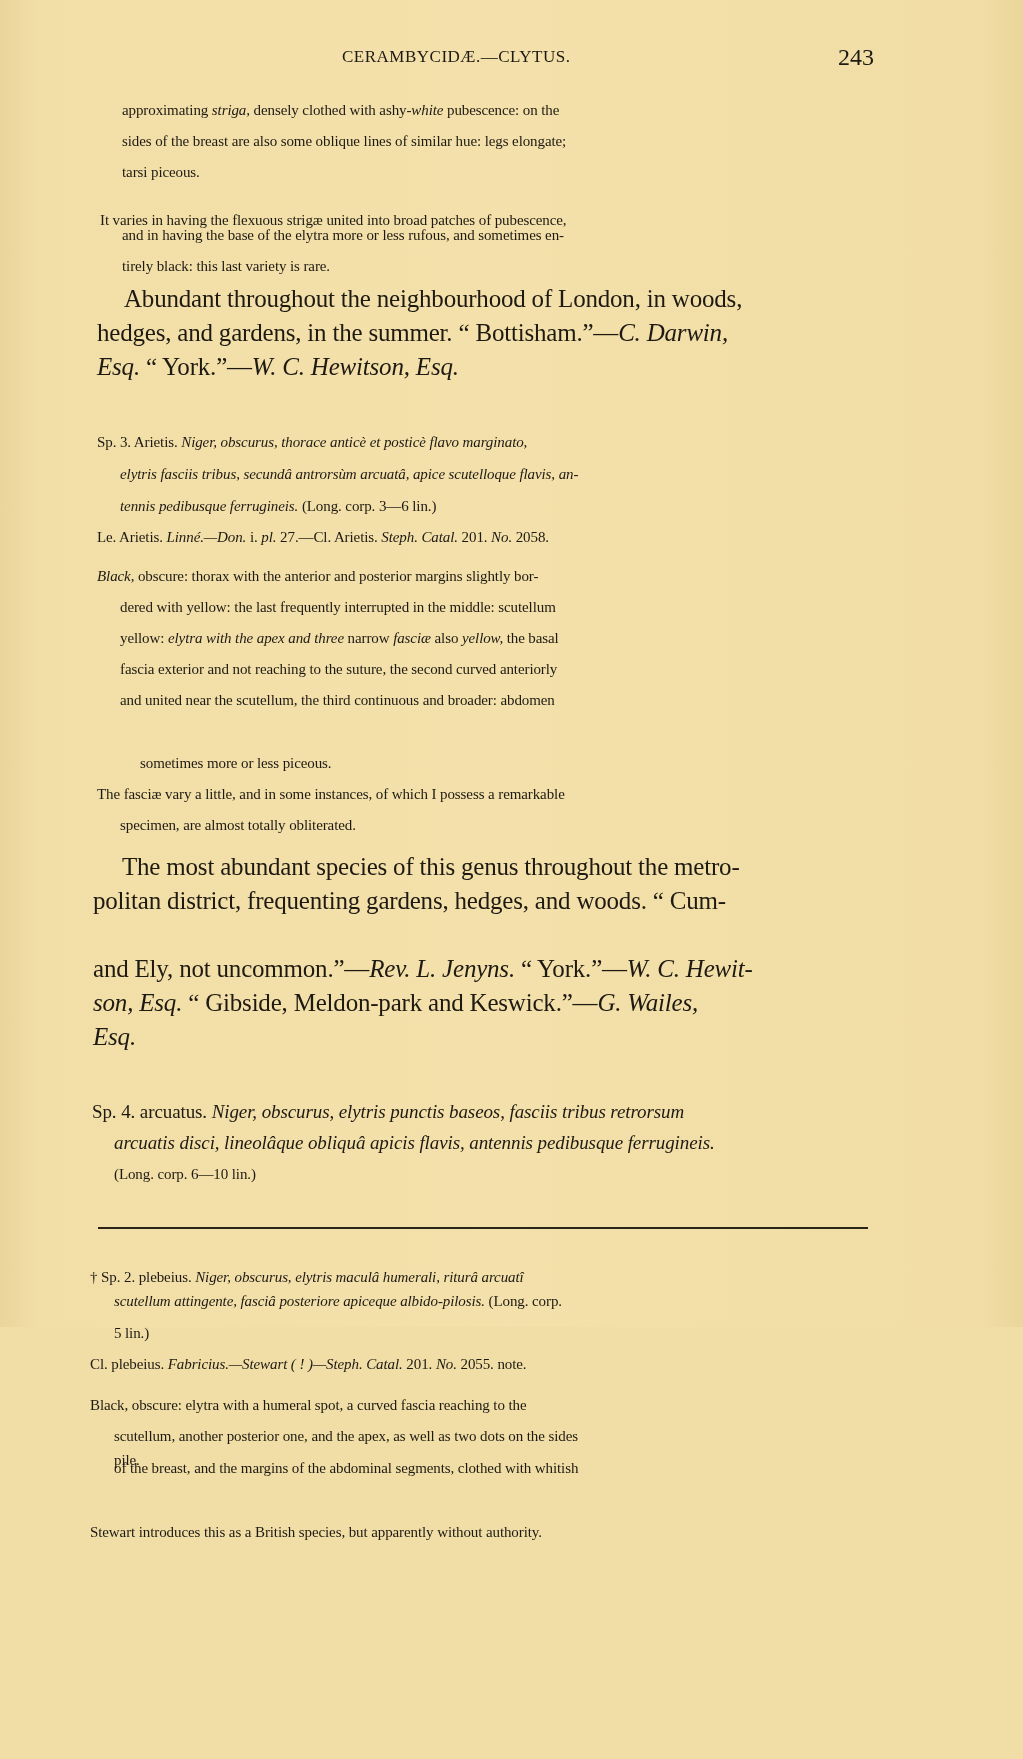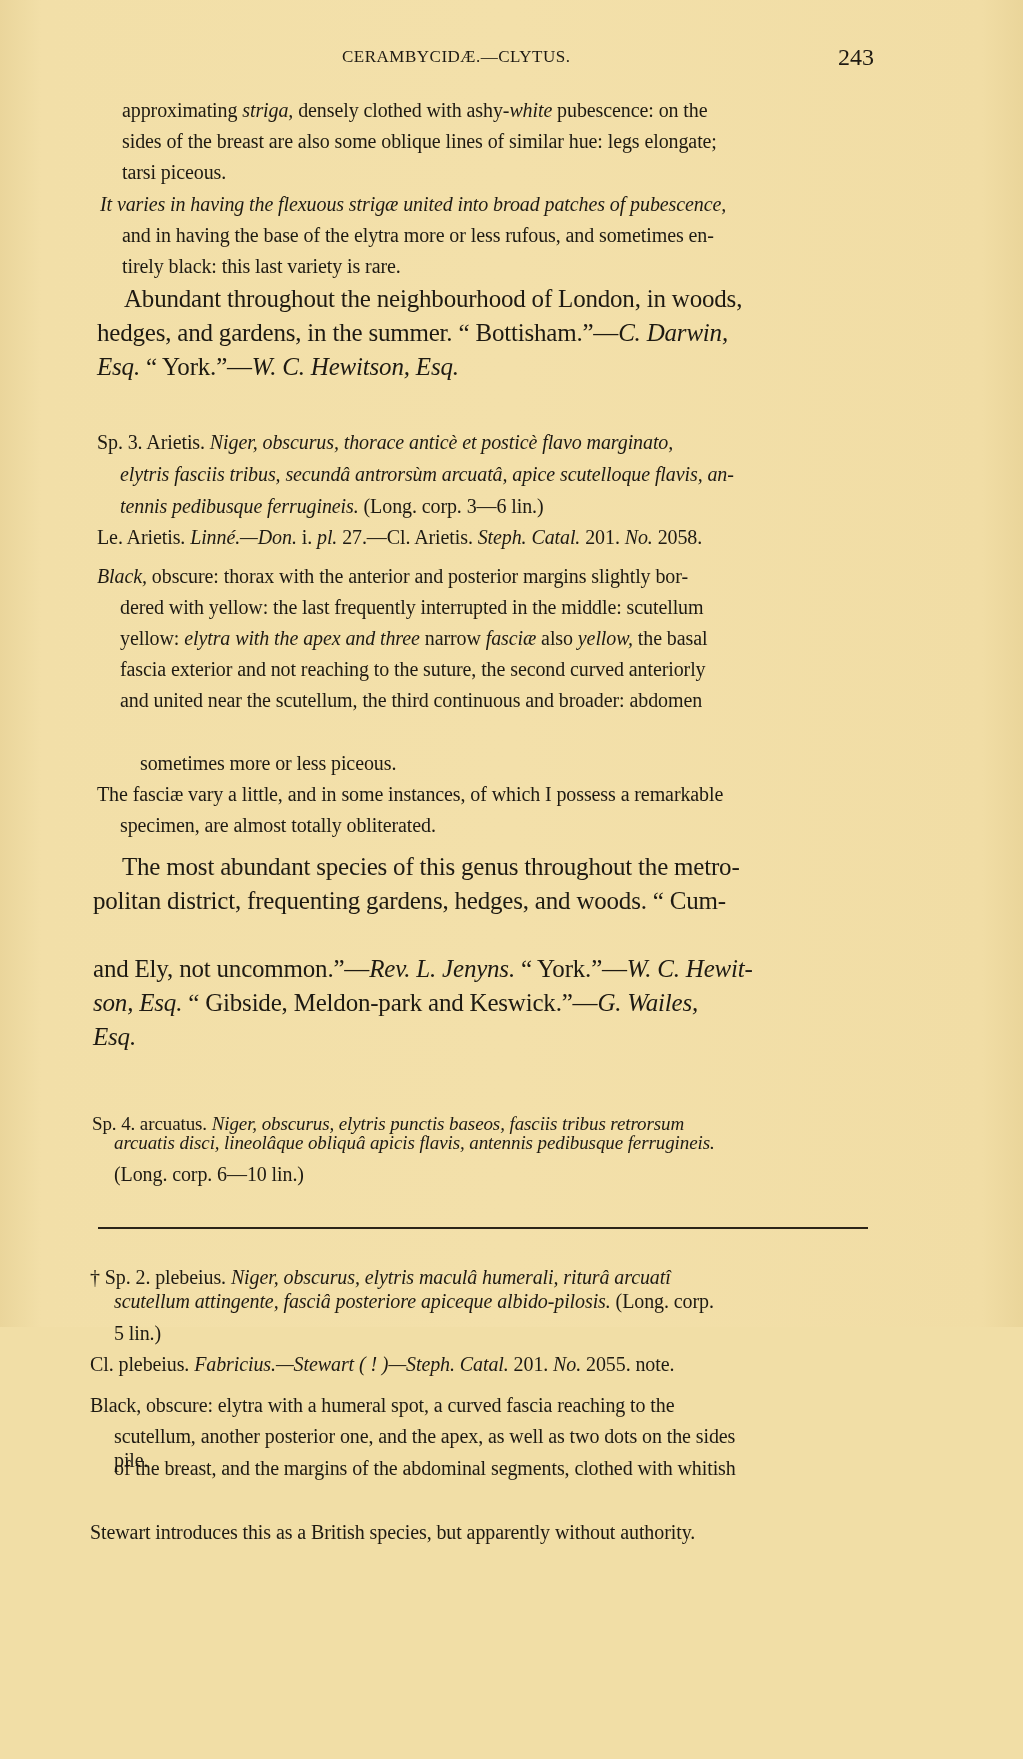--- a/index.html
+++ b/index.html
@@ -8,21 +8,21 @@
     background: #f1dea6;
     font-family: "Liberation Serif", "DejaVu Serif", serif;
     color: #1e1a12;
     position: relative;
   }
   .page {
     position: absolute; left: 0; top: 0; width: 1023px; height: 1327px;
     background: linear-gradient(90deg, #ead59b 0%, #f2dfa8 4%, #f3e0aa 50%, #f1dda5 96%, #ead59a 100%);
   }
   .line {
-    position: absolute; white-space: nowrap; font-size: 20px; line-height: 24px;
+    position: absolute; white-space: nowrap; font-size: 15px; line-height: 24px;
     letter-spacing: -0.1px;
   }
   .big { font-size: 25px; line-height: 30px; letter-spacing: -0.2px; }
   .small { font-size: 19px; }
   i, .it { font-style: italic; }
   .header {
     position: absolute; top: 47px; left: 342px; font-size: 17px; letter-spacing: 0.5px;
   }
   .pageno { position: absolute; top: 44px; left: 838px; font-size: 24px; }
   .rule {
@@ -36,21 +36,21 @@
 
   <div class="header">CERAMBYCIDÆ.—CLYTUS.</div>
   <div class="pageno">243</div>
 
   <div class="line" style="top:98px;left:122px;">
     <span>approximating </span><i>striga,</i><span> densely clothed with ashy-</span><i>white</i><span> pubescence: on the</span>
   </div>
   <div class="line" style="top:129px;left:122px;">sides of the breast are also some oblique lines of similar hue: legs elongate;</div>
   <div class="line" style="top:160px;left:122px;">tarsi piceous.</div>
 
-  <div class="line" style="top:192px;left:100px;font-style:italic;">It varies in having the flexuous strigæ united into broad patches of pubescence,</div>
+  <div class="line" style="top:208px;left:100px;">It varies in having the flexuous strigæ united into broad patches of pubescence,</div>
   <div class="line" style="top:223px;left:122px;">and in having the base of the elytra more or less rufous, and sometimes en-</div>
   <div class="line" style="top:254px;left:122px;">tirely black: this last variety is rare.</div>
 
   <div class="line big" style="top:284px;left:124px;">Abundant throughout the neighbourhood of London, in woods,</div>
   <div class="line big" style="top:318px;left:97px;">
     <span>hedges, and gardens, in the summer.  “ Bottisham.”—</span><i>C. Darwin,</i>
   </div>
   <div class="line big" style="top:352px;left:97px;">
     <i>Esq.</i><span>  “ York.”—</span><i>W. C. Hewitson, Esq.</i>
   </div>
@@ -87,21 +87,21 @@
   <div class="line big" style="top:954px;left:93px;">
     <span>and Ely, not uncommon.”—</span><i>Rev. L. Jenyns.</i><span>  “ York.”—</span><i>W. C. Hewit-</i>
   </div>
   <div class="line big" style="top:988px;left:93px;">
     <i>son,</i><span> </span><i>Esq.</i><span>  “ Gibside, Meldon-park and Keswick.”—</span><i>G. Wailes,</i>
   </div>
   <div class="line big" style="top:1022px;left:93px;">
     <i>Esq.</i>
   </div>
 
-  <div class="line small" style="top:1100px;left:92px;margin-top:12px;">
+  <div class="line small" style="top:1100px;left:92px;">
     <span>Sp. 4. arcuatus.  </span><i>Niger, obscurus, elytris punctis baseos, fasciis tribus retrorsum</i>
   </div>
   <div class="line small" style="top:1131px;left:114px;">
     <i>arcuatis disci, lineolâque obliquâ apicis flavis, antennis pedibusque ferrugineis.</i>
   </div>
   <div class="line" style="top:1162px;left:114px;">(Long. corp. 6—10 lin.)</div>
 
   <div class="rule"></div>
 
   <div class="line" style="top:1257px;left:90px;margin-top:8px;">

